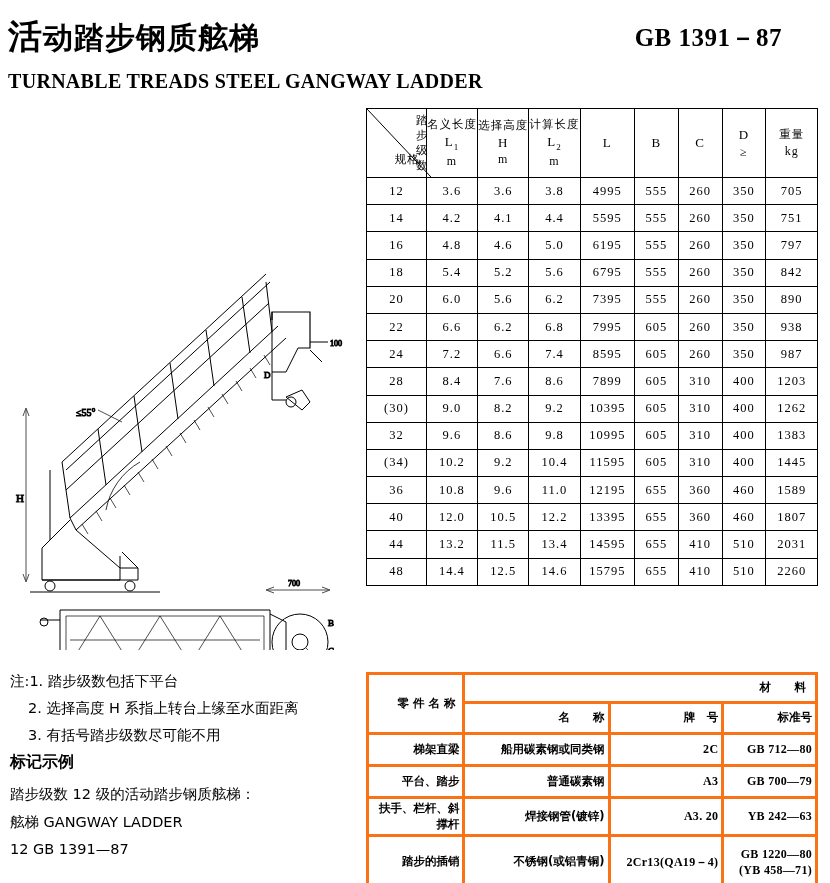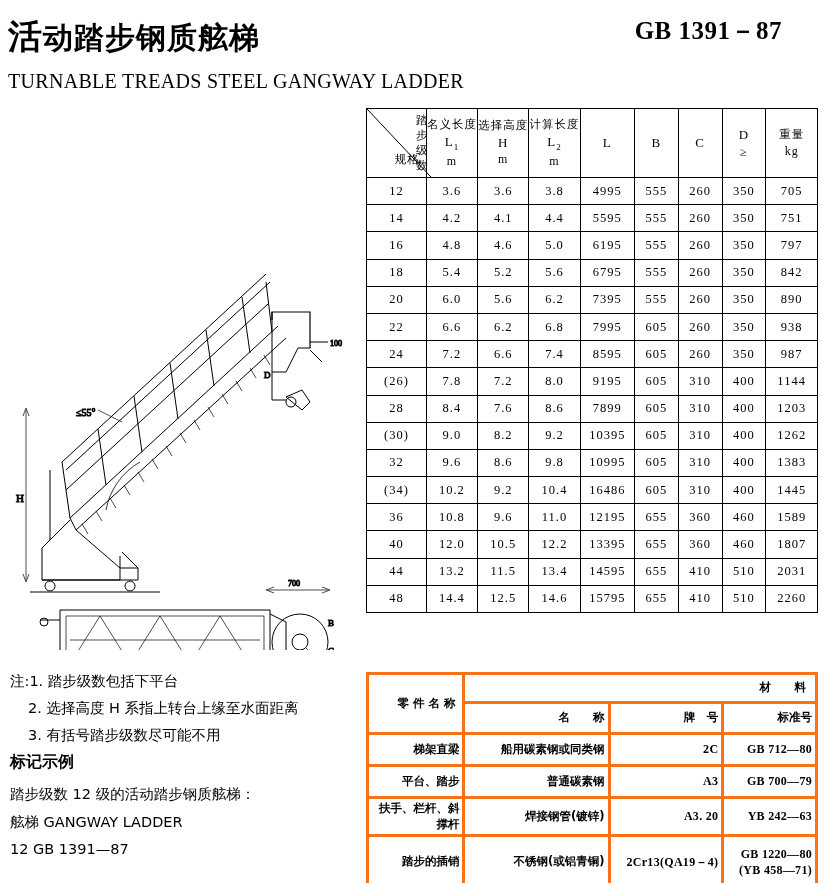--- a/index.html
+++ b/index.html
@@ -23,21 +23,21 @@
 
   
   .hdr {
     position: absolute;
     left: 8px;
     top: 14px;
     width: 814px;
   }
   .hdr-row {
     display: flex;
-    align-items: flex-start;
+    align-items: center;
     justify-content: space-between;
   }
   .title-cn {
     font-family: "DejaVu Sans", sans-serif;
     font-size: 30px;
     font-weight: bold;
     letter-spacing: 1px;
   }
   .title-cn .big {
     font-size: 34px;
@@ -46,21 +46,21 @@
     font-family: "Liberation Serif", serif;
     font-size: 25px;
     font-weight: bold;
     letter-spacing: 0.5px;
     padding-right: 40px;
   }
   .title-en {
     margin-top: 10px;
     font-family: "Liberation Serif", serif;
     font-size: 20px;
-    font-weight: normal;
+    font-weight: bold;
     letter-spacing: 0.3px;
   }
 
   
   .drawing {
     position: absolute;
     left: 10px;
     top: 110px;
     width: 340px;
     height: 540px;
@@ -438,31 +438,20 @@
             <td>7.2</td>
             <td>6.6</td>
             <td>7.4</td>
             <td>8595</td>
             <td>605</td>
             <td>260</td>
             <td>350</td>
             <td>987</td>
           </tr>
           <tr>
-            <td>(26)</td>
-            <td>7.8</td>
-            <td>7.2</td>
-            <td>8.0</td>
-            <td>9195</td>
-            <td>605</td>
-            <td>310</td>
-            <td>400</td>
-            <td>1144</td>
-          </tr>
-          <tr>
             <td>28</td>
             <td>8.4</td>
             <td>7.6</td>
             <td>8.6</td>
             <td>7899</td>
             <td>605</td>
             <td>310</td>
             <td>400</td>
             <td>1203</td>
           </tr>
@@ -486,21 +475,21 @@
             <td>605</td>
             <td>310</td>
             <td>400</td>
             <td>1383</td>
           </tr>
           <tr>
             <td>(34)</td>
             <td>10.2</td>
             <td>9.2</td>
             <td>10.4</td>
-            <td>16486</td>
+            <td>11595</td>
             <td>605</td>
             <td>310</td>
             <td>400</td>
             <td>1445</td>
           </tr>
           <tr>
             <td>36</td>
             <td>10.8</td>
             <td>9.6</td>
             <td>11.0</td>

